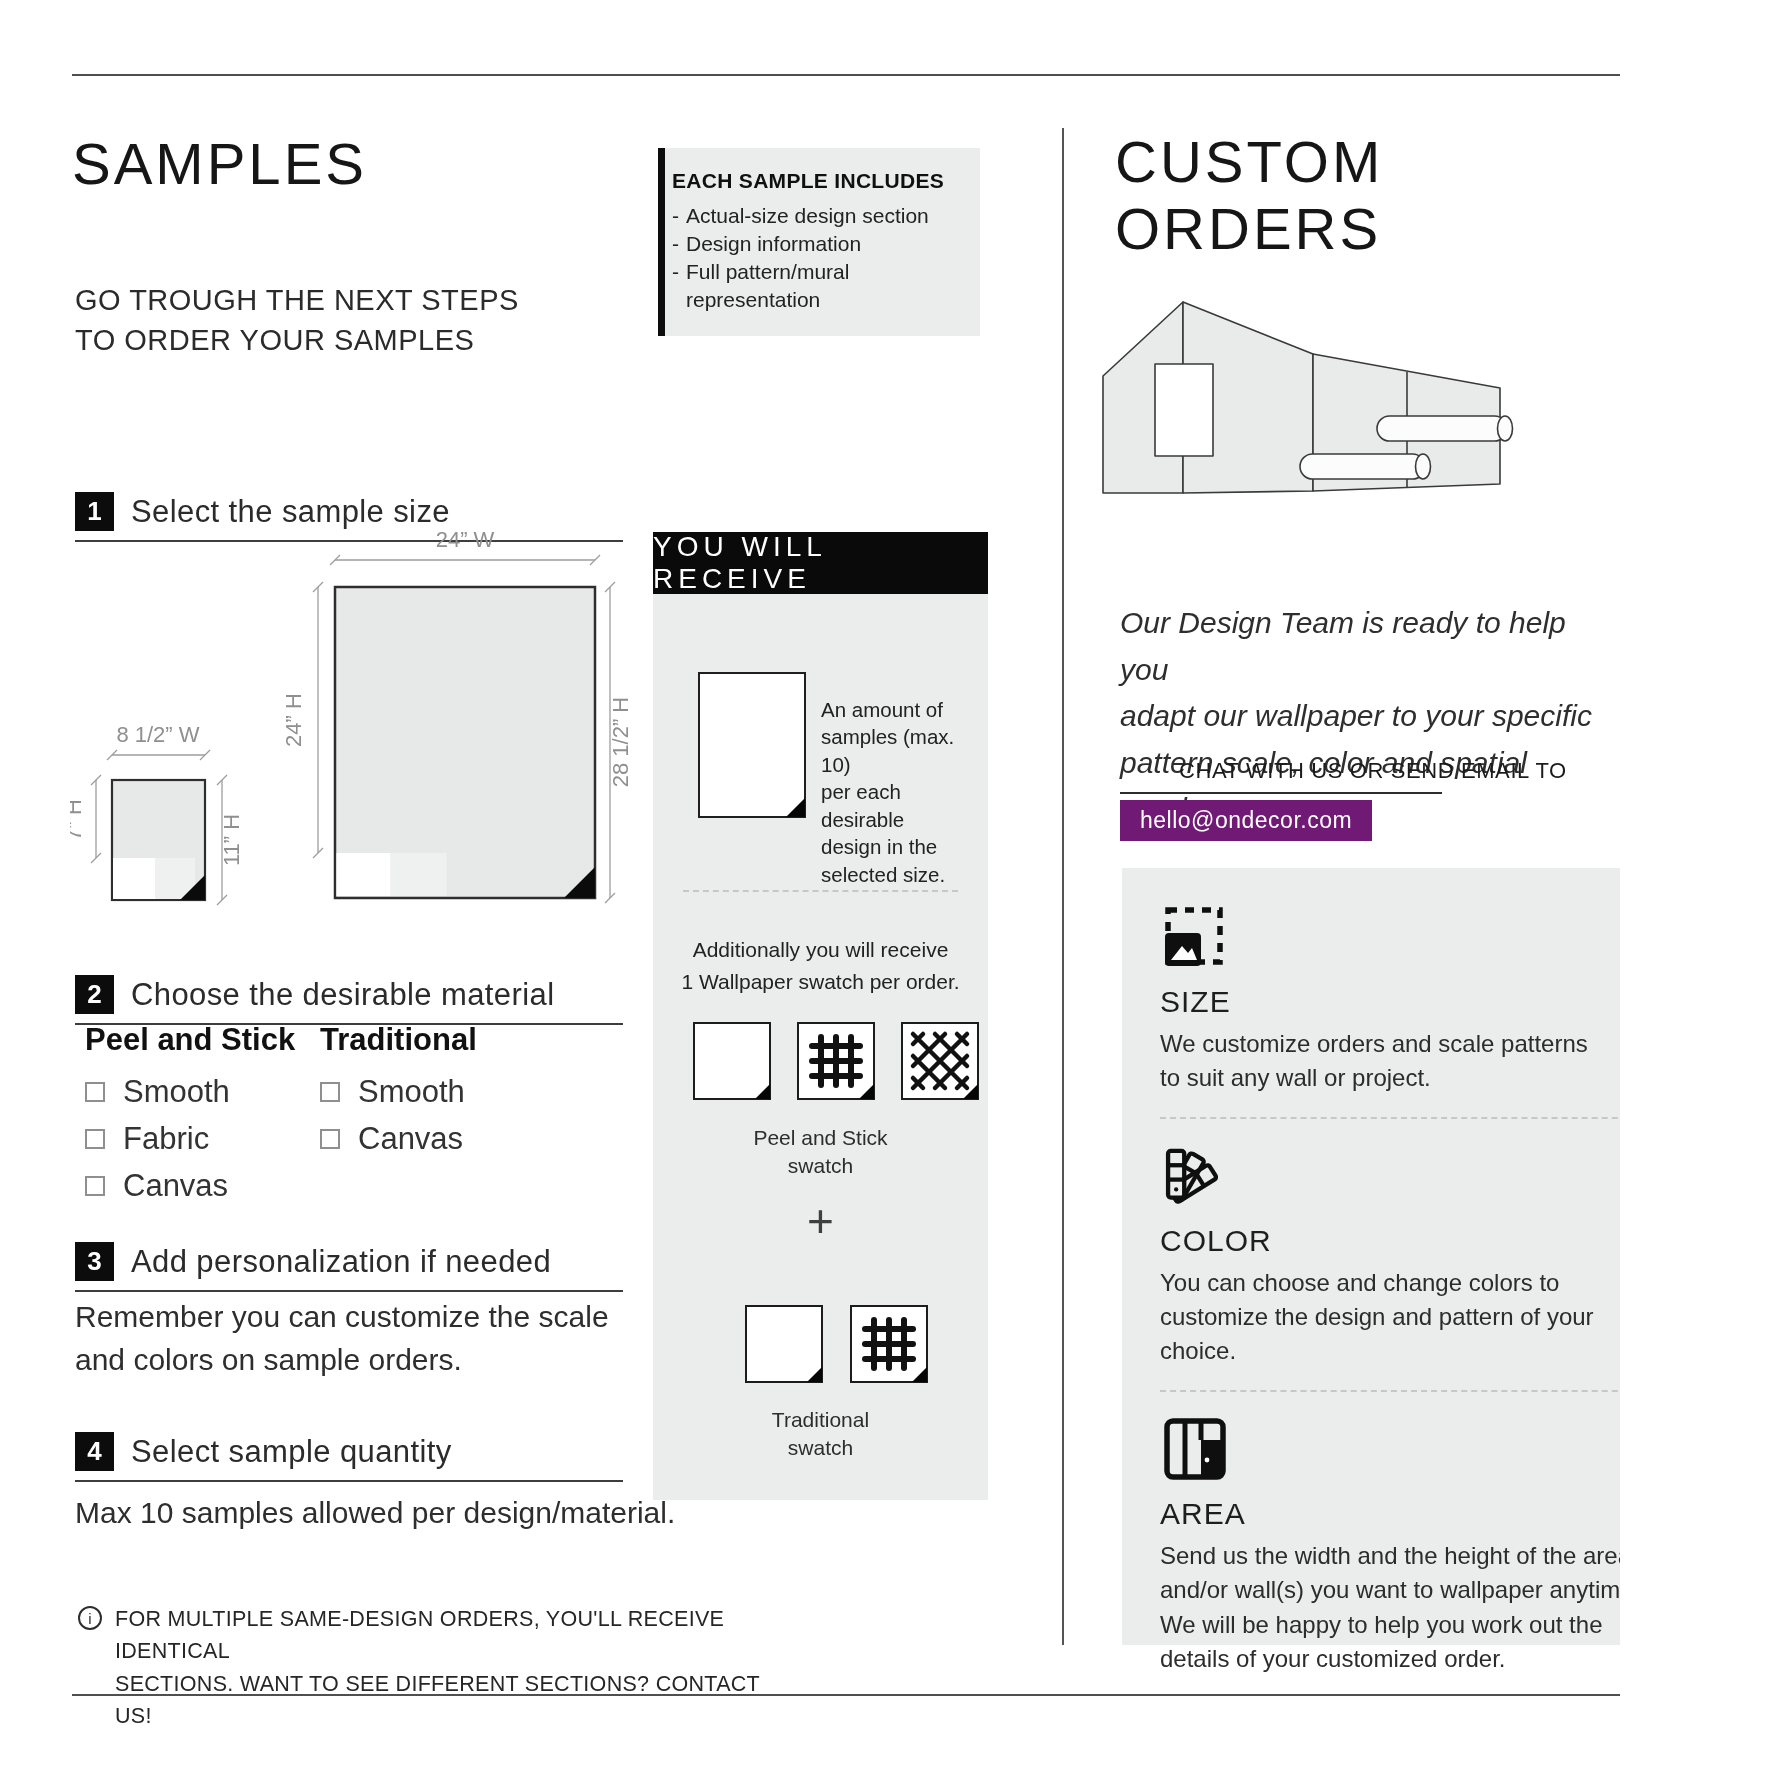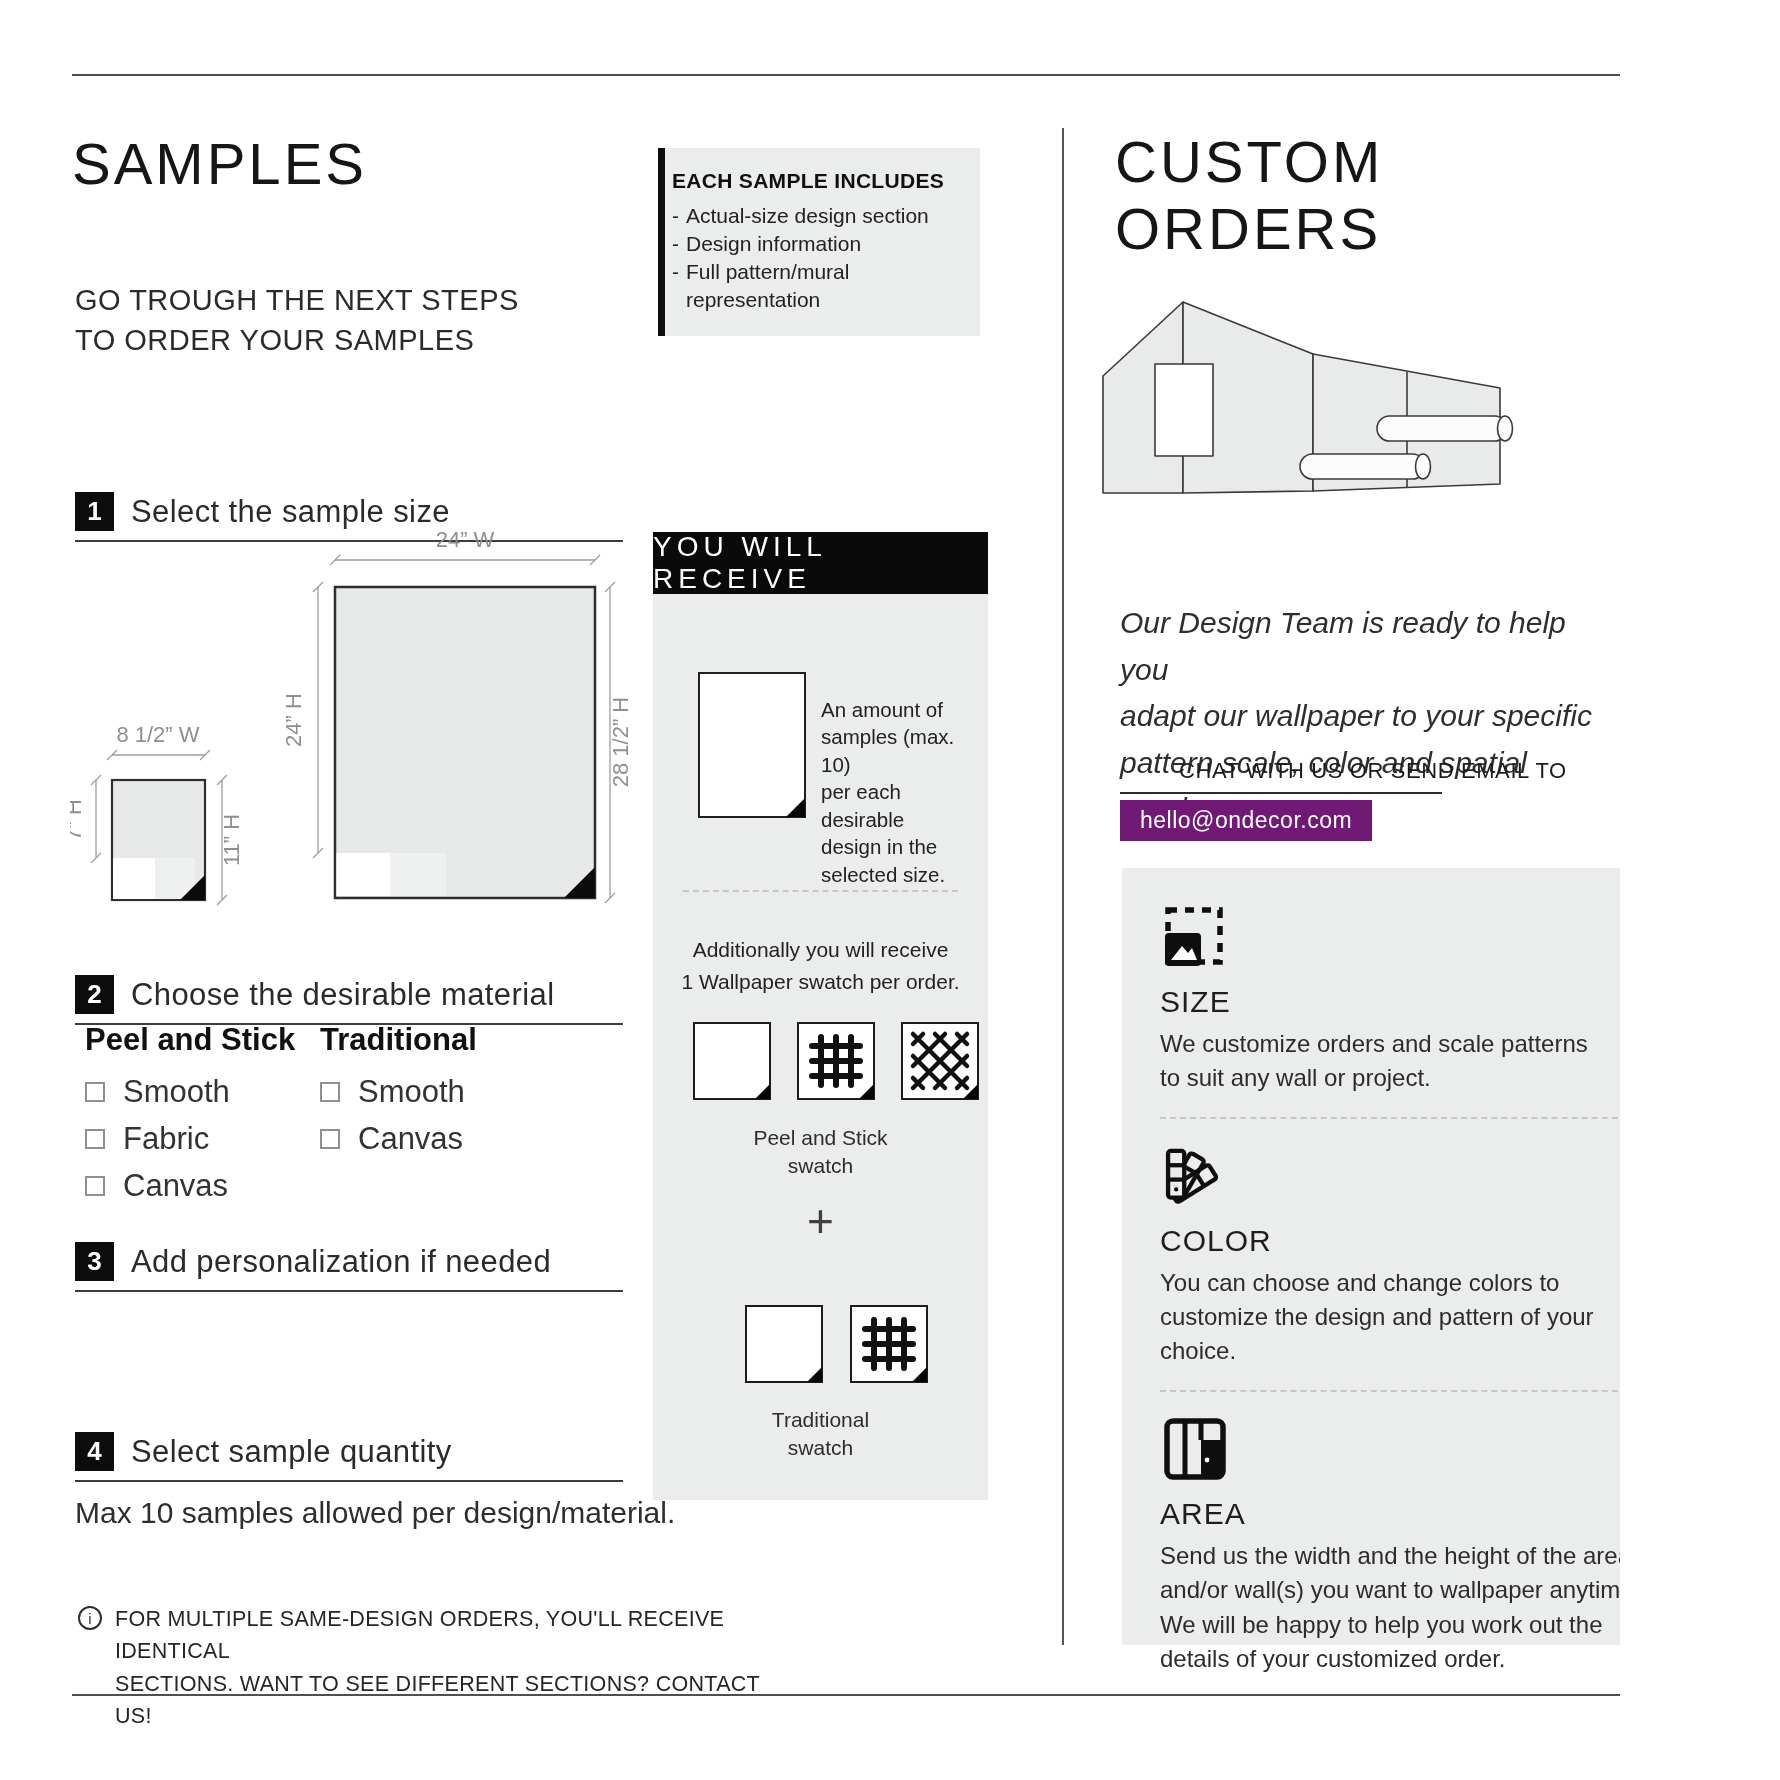--- a/index.html
+++ b/index.html
@@ -207,20 +207,22 @@
     <div class="mat-row">
       <span class="checkbox"></span>
       <span class="mat-opt">Canvas</span>
     </div>
   </div>
 
   <div class="abs step-header" style="top:1242px;">
     <div class="numbox">3</div>
     <div class="step-label">Add personalization if needed</div>
   </div>
+  <div class="abs body-text pre" style="left:75px; top:1296px;">Remember you can customize the scale
+and colors on sample orders.</div>
 
   <div class="abs step-header" style="top:1432px;">
     <div class="numbox">4</div>
     <div class="step-label">Select sample quantity</div>
   </div>
   <div class="abs body-text" style="left:75px; top:1492px;text-align:right;">Max 10 samples allowed per design/material.</div>
 
   <div class="abs footer-note" style="left:78px; top:1603px; width:720px;">
     <span class="info-circle">i</span>
     <span class="footer-text pre">FOR MULTIPLE SAME-DESIGN ORDERS, YOU'LL RECEIVE IDENTICAL

